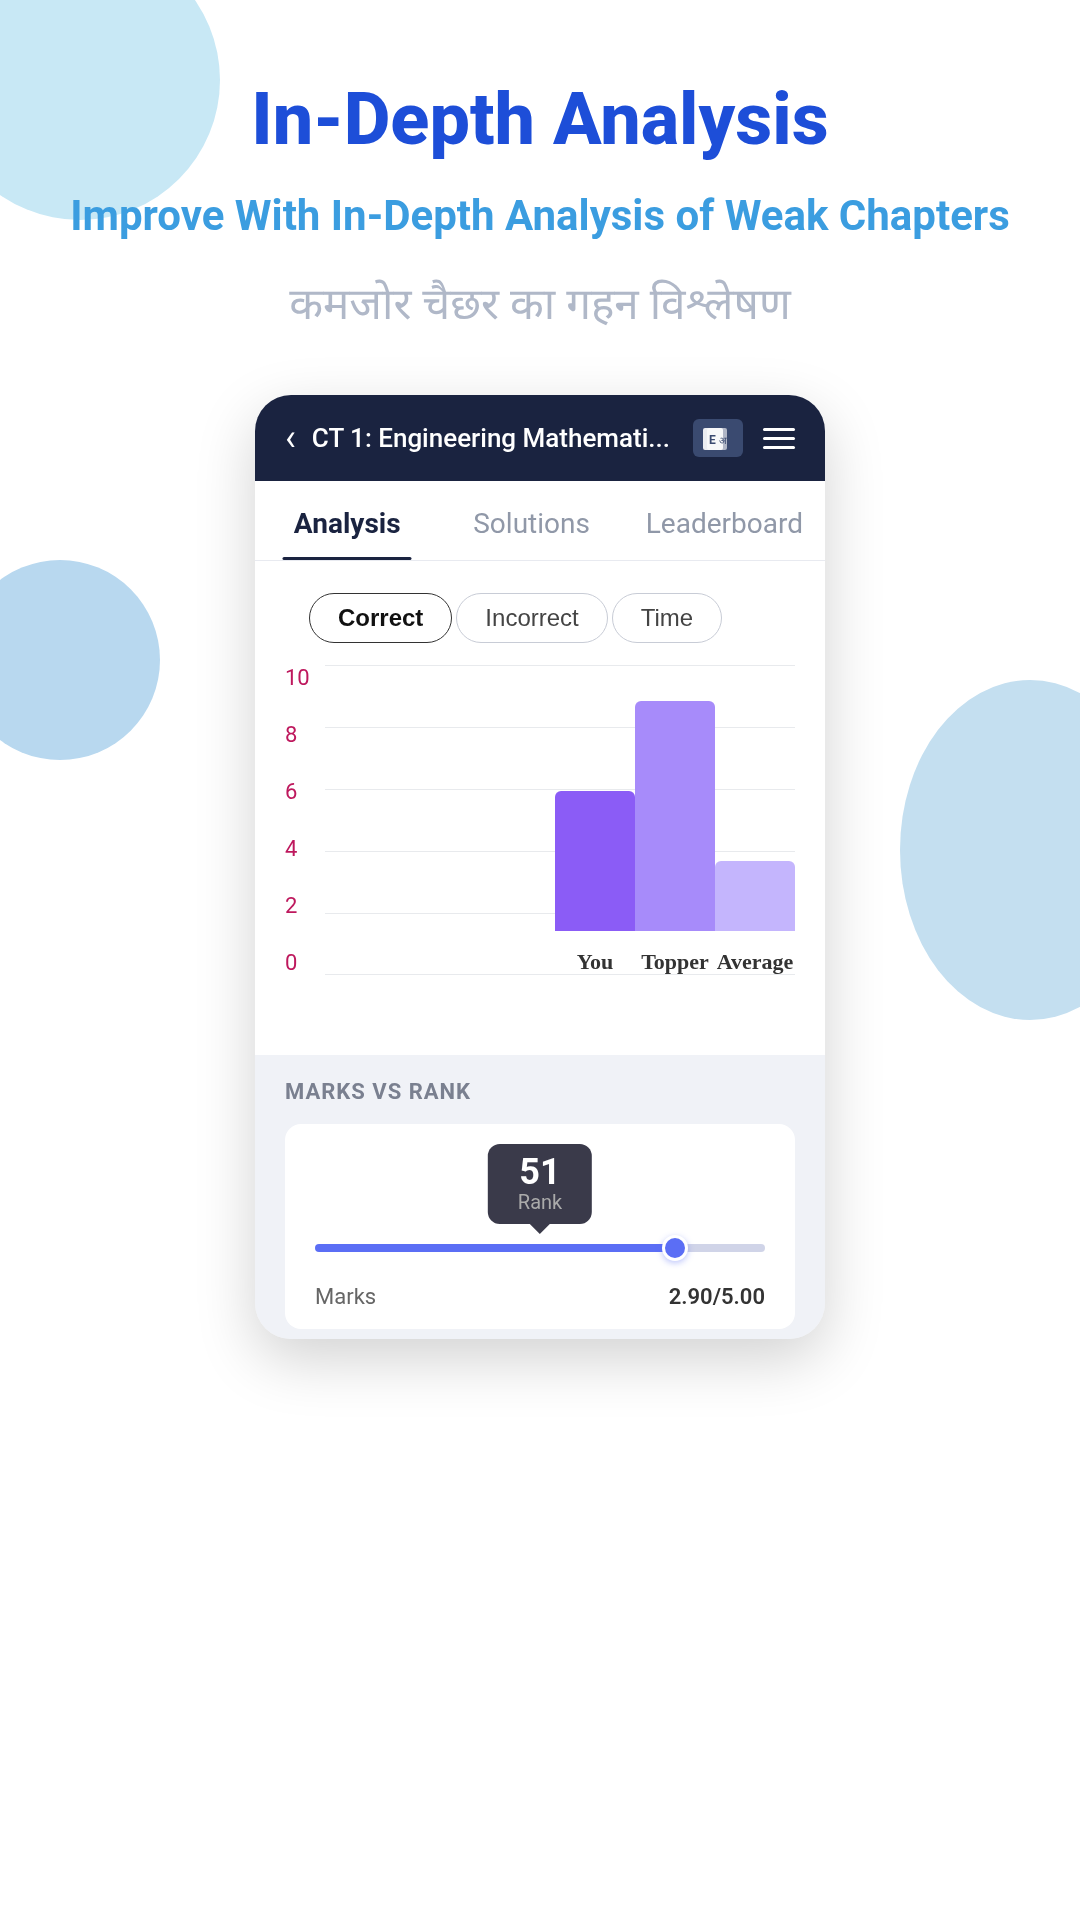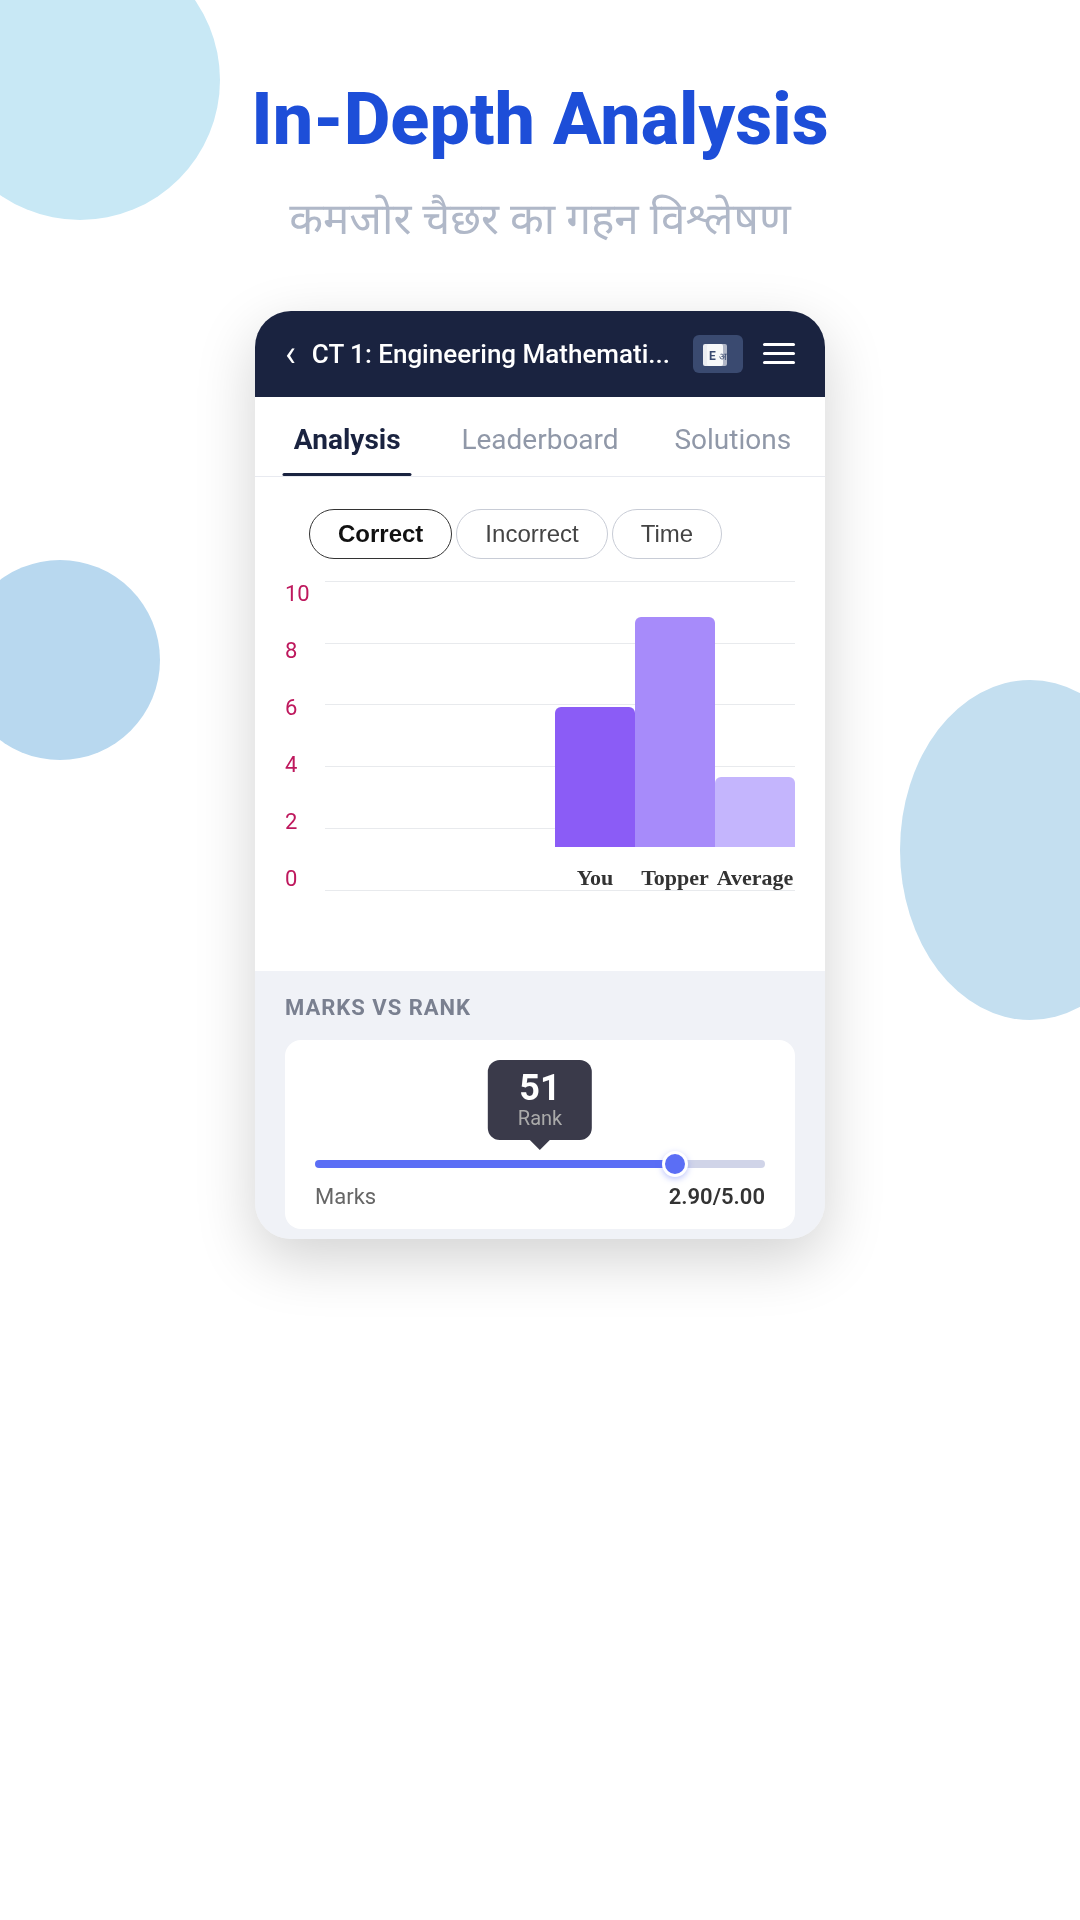--- a/index.html
+++ b/index.html
@@ -365,21 +365,21 @@
       top: 50%;
       transform: translateY(-50%);
       left: calc(80% - 13px);
       border: 3px solid #fff;
       box-shadow: 0 2px 6px rgba(91,110,245,0.4);
     }
 
     .marks-row {
       display: flex;
       justify-content: space-between;
-      margin-top: 16px;
+      margin-top: 32px;
     }
 
     .marks-key {
       font-size: 22px;
       color: #666;
     }
 
     .marks-val {
       font-size: 22px;
       color: #333;
@@ -390,20 +390,21 @@
 <body>
 
 <div class="bg-circle-top-left"></div>
 <div class="bg-circle-mid-left"></div>
 <div class="bg-circle-right"></div>
 
 <div class="page-content">
 
   <h1 class="main-title">In-Depth Analysis</h1>
 
+  <p class="subtitle-en">Improve With In-Depth Analysis of Weak Chapters</p>
 
   <p class="subtitle-hi">कमजोर चैछर का गहन विश्लेषण</p>
 
   <div class="phone-mockup">
 
     <div class="phone-header">
       <span class="phone-header-back">‹</span>
       <span class="phone-header-title">CT 1: Engineering Mathemati...</span>
       <div class="phone-header-icons">
         <div class="edu-icon">
@@ -417,22 +418,22 @@
         <div class="hamburger-icon">
           <div class="hamburger-line"></div>
           <div class="hamburger-line"></div>
           <div class="hamburger-line"></div>
         </div>
       </div>
     </div>
 
     <div class="phone-tabs">
       <div class="tab-item active">Analysis</div>
+      <div class="tab-item">Solutions</div>
       <div class="tab-item">Leaderboard</div>
-      <div class="tab-item">Solutions</div>
     </div>
 
     <div class="chart-area">
 
       <div class="filter-buttons">
         <button class="filter-btn active">Correct</button>
         <button class="filter-btn">Incorrect</button>
         <button class="filter-btn">Time</button>
       </div>
 

